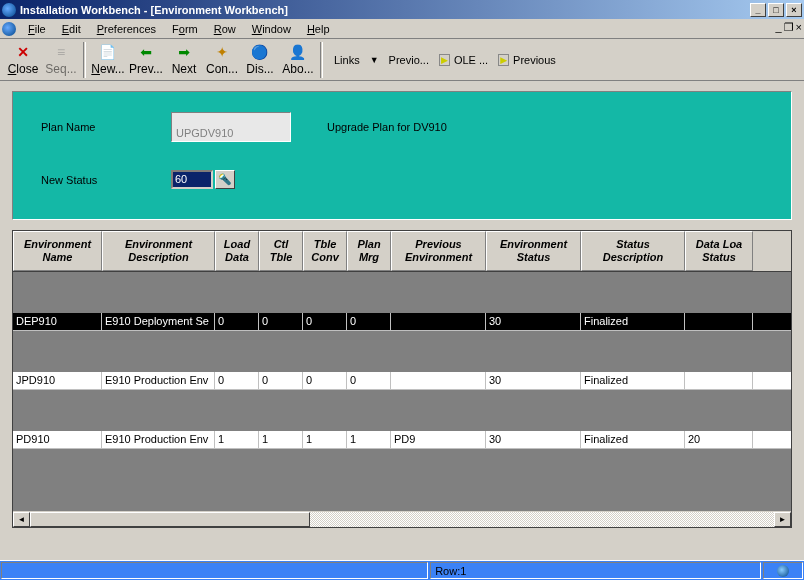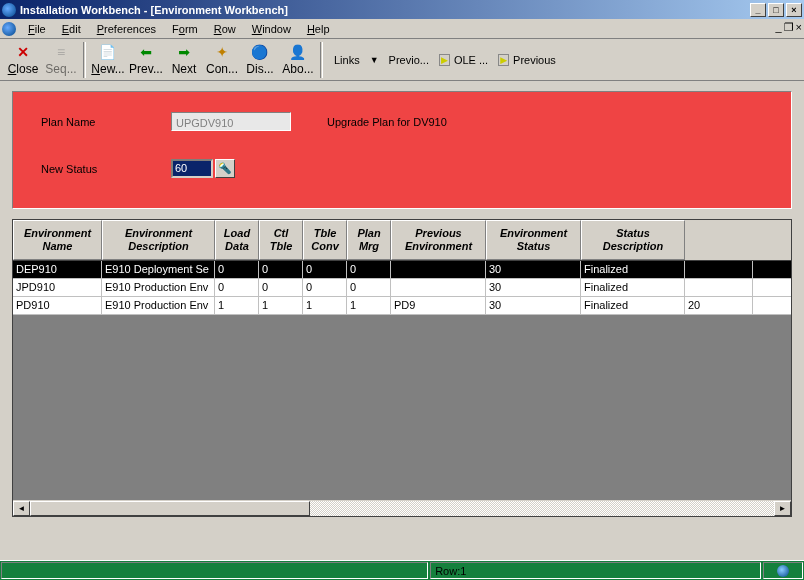--- a/index.html
+++ b/index.html
@@ -22,52 +22,52 @@
 .tool-btn .ticon { width: 16px; height: 16px; display: flex; align-items: center; justify-content: center; font-size: 14px; }
 .tool-btn .tlabel { font-size: 12px; margin-top: 2px; }
 .tool-btn .tlabel .ul { text-decoration: underline; }
 .tool-sep { width: 3px; height: 36px; border-left: 1px solid #808080; border-right: 1px solid #fff; margin: 0 3px; }
 
 .links-area { display: flex; align-items: center; gap: 10px; margin-left: 8px; }
 .links-area .linkitem { display: flex; align-items: center; gap: 4px; cursor: default; }
 
 .client { padding: 10px 12px; }
 
-.form-area { background: #ef4444; border: 1px solid #fff; border-top-color: #808080; border-left-color: #808080; padding: 20px 28px 30px 28px; margin-bottom: 10px; }
+.form-area { background: #14b8a6; border: 1px solid #fff; border-top-color: #808080; border-left-color: #808080; padding: 20px 28px 30px 28px; margin-bottom: 10px; }
 .form-row { display: flex; align-items: center; margin-bottom: 28px; }
 .form-label { width: 130px; }
-.text-field-ro { width: 120px; height: 19px; background: #e8e8e8; border: 1px solid #808080; border-right-color: #fff; border-bottom-color: #fff; padding: 4px 4px; color: #808080; }
+.text-field-ro { width: 120px; height: 19px; background: #e8e8e8; border: 1px solid #808080; border-right-color: #fff; border-bottom-color: #fff; padding: 14px 4px; color: #808080; }
 .text-field { width: 42px; height: 19px; background: #fff; border: 2px inset #d4d0c8; padding: 1px 2px; color: #fff; background: #0a246a; }
 .lookup-btn { width: 20px; height: 19px; border: 1px solid #fff; border-right-color: #404040; border-bottom-color: #404040; background: #d4d0c8; display: inline-flex; align-items: center; justify-content: center; margin-left: 2px; cursor: default; }
 
 .grid-wrap { border: 1px solid #404040; background: #808080; height: 298px; position: relative; }
 .grid-head { display: flex; background: #d4d0c8; border-bottom: 1px solid #404040; font-style: italic; }
 .grid-head .gh { border-right: 1px solid #808080; border-bottom: 1px solid #808080; border-top: 1px solid #fff; border-left: 1px solid #fff; padding: 4px 3px; text-align: center; font-weight: bold; font-size: 11px; height: 40px; display: flex; align-items: center; justify-content: center; line-height: 1.2; }
 .grid-body { background: #808080; overflow: hidden; }
-.grid-row { display: flex; background: #fff; height: 18px; border-bottom: 1px solid #c0c0c0; }
+.grid-row { display: flex; background: #fff; height: 18px; border-bottom: 1px solid #c0c0c0; margin-top: 41px; }
 .grid-row.selected { background: #000; color: #fff; }
 .grid-row .gc { border-right: 1px solid #c0c0c0; padding: 2px 3px; overflow: hidden; white-space: nowrap; font-size: 11px; }
 
 .col-env { width: 89px; }
 .col-desc { width: 113px; }
 .col-load { width: 44px; }
 .col-ctl { width: 44px; }
 .col-tble { width: 44px; }
 .col-spec { width: 44px; }
 .col-prev { width: 95px; }
 .col-status { width: 95px; }
 .col-sdesc { width: 104px; }
 .col-dls { width: 68px; }
 
 .hscroll { position: absolute; bottom: 0; left: 0; right: 0; height: 17px; background: #d4d0c8; display: flex; align-items: center; border-top: 1px solid #808080; }
 .hscroll .arrow { width: 17px; height: 15px; background: #d4d0c8; border: 1px solid #fff; border-right-color: #404040; border-bottom-color: #404040; display: flex; align-items: center; justify-content: center; font-size: 8px; cursor: default; }
 .hscroll .track { flex: 1; background: repeating-conic-gradient(#fff 0 25%, #d4d0c8 0 50%) 0 0/2px 2px; height: 15px; position: relative; }
 .hscroll .thumb { position: absolute; left: 0; top: 0; height: 15px; width: 280px; background: #d4d0c8; border: 1px solid #fff; border-right-color: #404040; border-bottom-color: #404040; }
 
-.statusbar { position: absolute; bottom: 0; left: 0; right: 0; height: 20px; background: #15803d; display: flex; border-top: 1px solid #fff; }
+.statusbar { position: absolute; bottom: 0; left: 0; right: 0; height: 20px; background: #3b82f6; display: flex; border-top: 1px solid #fff; }
 .statusbar .cell { border: 1px solid #808080; border-right-color: #fff; border-bottom-color: #fff; margin: 1px; padding: 2px 4px; }
 .statusbar .c1 { flex: 1.3; }
 .statusbar .c2 { flex: 1; }
 .statusbar .c3 { width: 40px; display:flex; align-items:center; justify-content:center; }
 .globe-ico { width: 12px; height: 12px; border-radius: 50%; background: radial-gradient(circle at 40% 40%, #8cf, #048); }
 </style>
 </head>
 <body>
 
 <div class="titlebar">
@@ -171,20 +171,21 @@
     <div class="grid-head">
       <div class="gh col-env">Environment Name</div>
       <div class="gh col-desc">Environment Description</div>
       <div class="gh col-load">Load Data</div>
       <div class="gh col-ctl">Ctl Tble</div>
       <div class="gh col-tble">Tble Conv</div>
       <div class="gh col-spec">Plan Mrg</div>
       <div class="gh col-prev">Previous Environment</div>
       <div class="gh col-status">Environment Status</div>
       <div class="gh col-sdesc">Status Description</div>
+      <div class="gh col-dls">Data Loa Status</div>
     </div>
     <div class="grid-body">
       <div class="grid-row selected">
         <div class="gc col-env">DEP910</div>
         <div class="gc col-desc">E910 Deployment Se</div>
         <div class="gc col-load">0</div>
         <div class="gc col-ctl">0</div>
         <div class="gc col-tble">0</div>
         <div class="gc col-spec">0</div>
         <div class="gc col-prev"></div>

